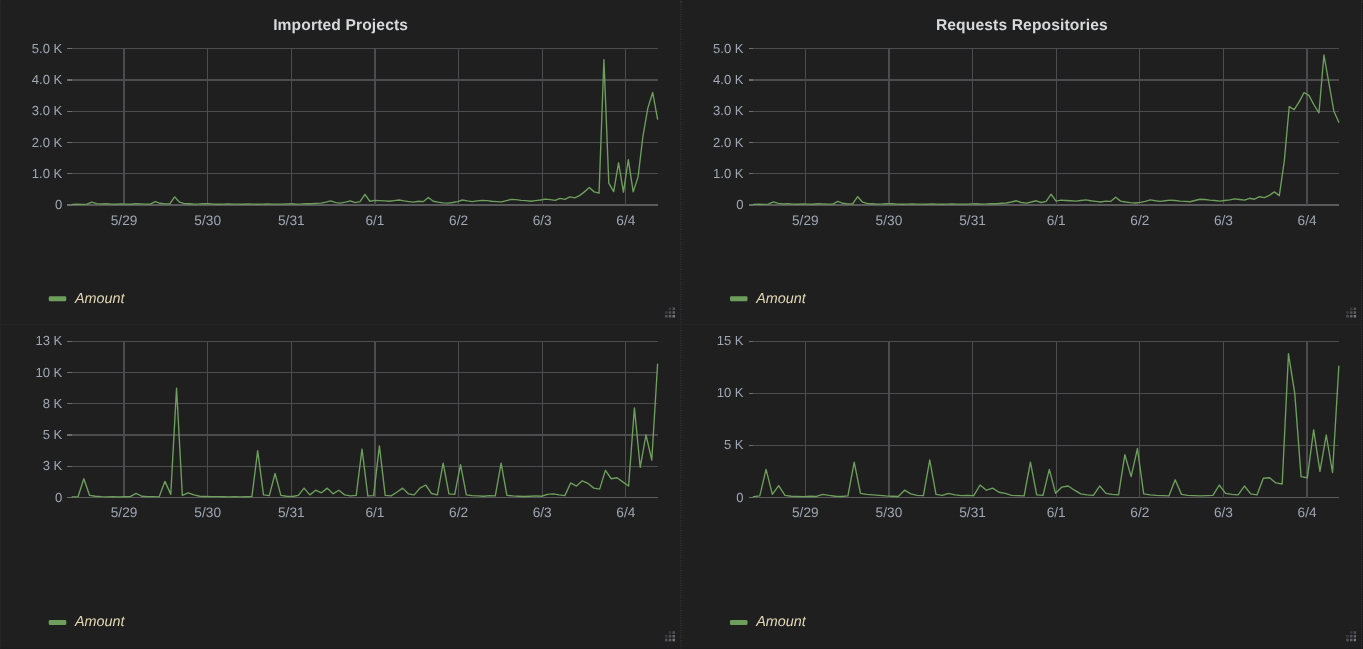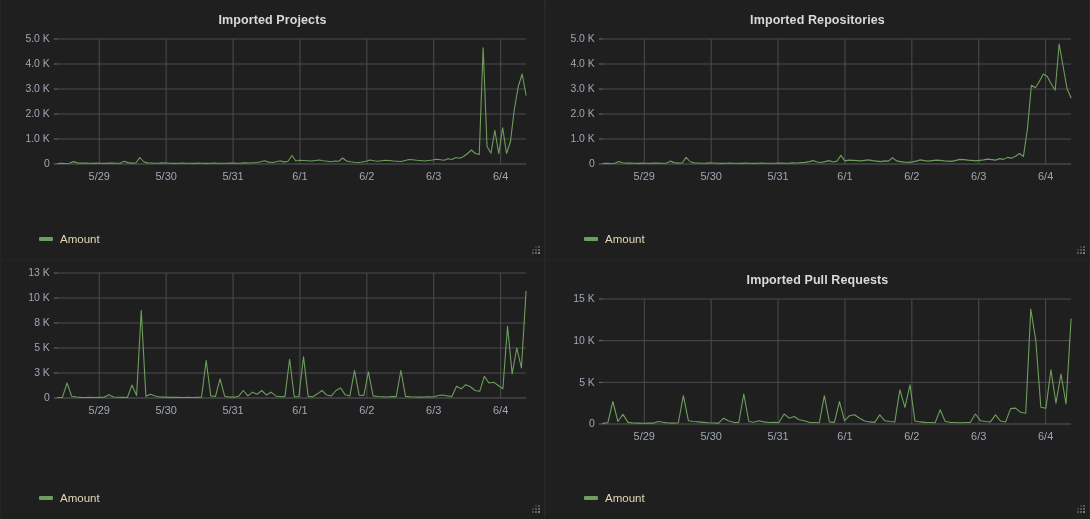--- a/index.html
+++ b/index.html
@@ -65,20 +65,21 @@
   .series-line { fill: none; stroke-width: 1.1; stroke-linejoin: round; stroke-linecap: round; }
 
   .legend {
     position: absolute;
     left: 38px;
     bottom: 14px;
     display: flex;
     align-items: center;
     gap: 7px;
     font-size: 11.5px;
+    font-style: italic;
   }
   .legend-swatch {
     display: inline-block;
     width: 14px;
     height: 4px;
     border-radius: 1px;
   }
   .legend-label { color: #e3d8b5; line-height: 12px; }
 
   .resize-handle {
@@ -144,21 +145,21 @@
       <rect x="6" y="9" width="2" height="2" fill="#5b5b60"></rect>
       <rect x="12" y="9" width="2" height="2" fill="#8a8a90"></rect>
       <rect x="12" y="6" width="2" height="2" fill="#6e6e72"></rect>
       <rect x="12" y="3" width="2" height="2" fill="#5b5b60"></rect>
       <rect x="9" y="3" width="2" height="2" fill="#3f3f44"></rect>
       <rect x="6" y="6" width="2" height="2" fill="#3f3f44"></rect>
     </svg>
   </div>
 
   <div class="panel row-top">
-    <div class="panel-title">Imported Repositories</div>
+    <div class="panel-title">Requests Repositories</div>
     <div class="plot-wrap">
       <svg class="plot-svg" viewBox="0 0 545 165" preserveAspectRatio="none">
           <line x1="57" y1="133" x2="527" y2="133" class="axisline"></line>
           <line x1="53" y1="133" x2="57" y2="133" class="tickmark"></line>
           <text x="49" y="133.5" class="ytick-label">0</text>
           <line x1="57" y1="108" x2="527" y2="108" class="gridline"></line>
           <line x1="53" y1="108" x2="57" y2="108" class="tickmark"></line>
           <text x="49" y="108.5" class="ytick-label">1.0 K</text>
           <line x1="57" y1="83" x2="527" y2="83" class="gridline"></line>
           <line x1="53" y1="83" x2="57" y2="83" class="tickmark"></line>
@@ -253,21 +254,20 @@
       <rect x="6" y="9" width="2" height="2" fill="#5b5b60"></rect>
       <rect x="12" y="9" width="2" height="2" fill="#8a8a90"></rect>
       <rect x="12" y="6" width="2" height="2" fill="#6e6e72"></rect>
       <rect x="12" y="3" width="2" height="2" fill="#5b5b60"></rect>
       <rect x="9" y="3" width="2" height="2" fill="#3f3f44"></rect>
       <rect x="6" y="6" width="2" height="2" fill="#3f3f44"></rect>
     </svg>
   </div>
 
   <div class="panel">
-    <div class="panel-title">Imported Pull Requests</div>
     <div class="plot-wrap">
       <svg class="plot-svg" viewBox="0 0 545 165" preserveAspectRatio="none">
           <line x1="57" y1="133" x2="527" y2="133" class="axisline"></line>
           <line x1="53" y1="133" x2="57" y2="133" class="tickmark"></line>
           <text x="49" y="133.5" class="ytick-label">0</text>
           <line x1="57" y1="91.33333333333334" x2="527" y2="91.33333333333334" class="gridline"></line>
           <line x1="53" y1="91.33333333333334" x2="57" y2="91.33333333333334" class="tickmark"></line>
           <text x="49" y="91.83333333333334" class="ytick-label">5 K</text>
           <line x1="57" y1="49.66666666666667" x2="527" y2="49.66666666666667" class="gridline"></line>
           <line x1="53" y1="49.66666666666667" x2="57" y2="49.66666666666667" class="tickmark"></line>

